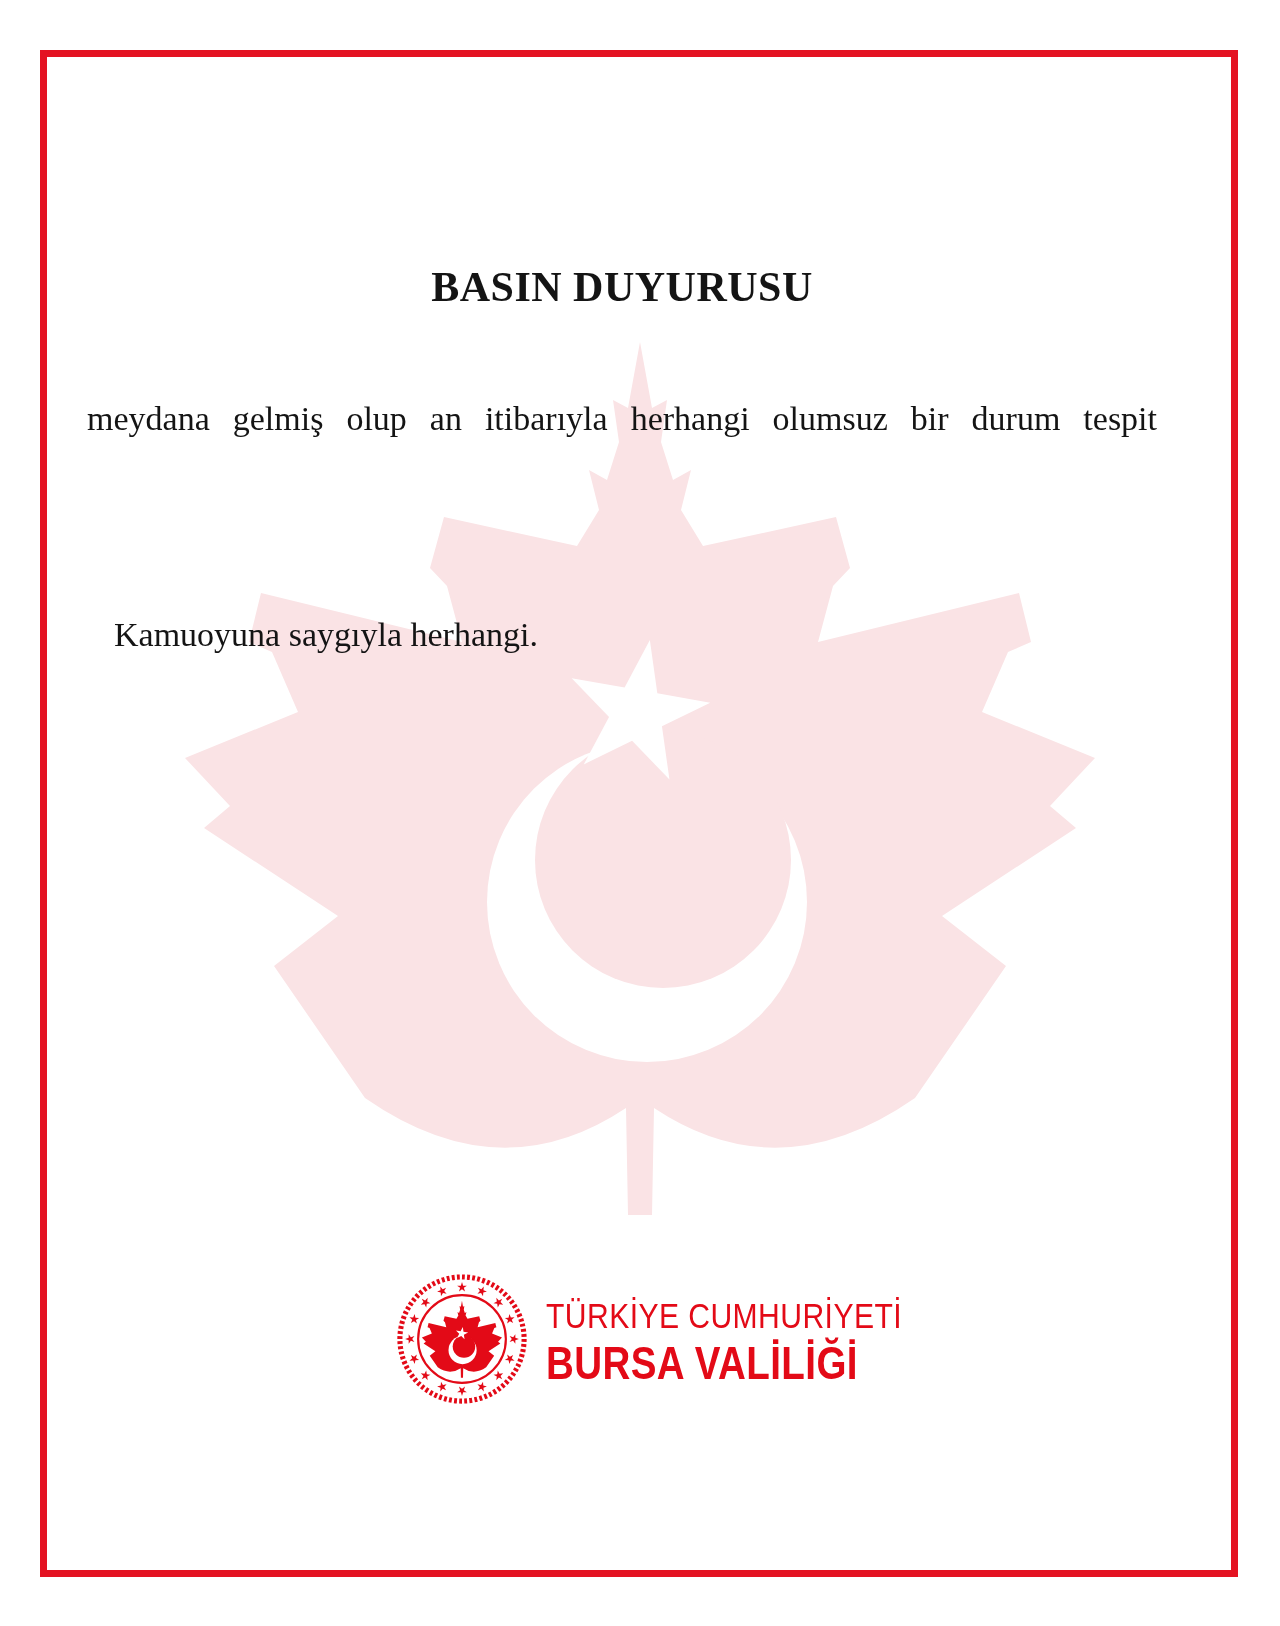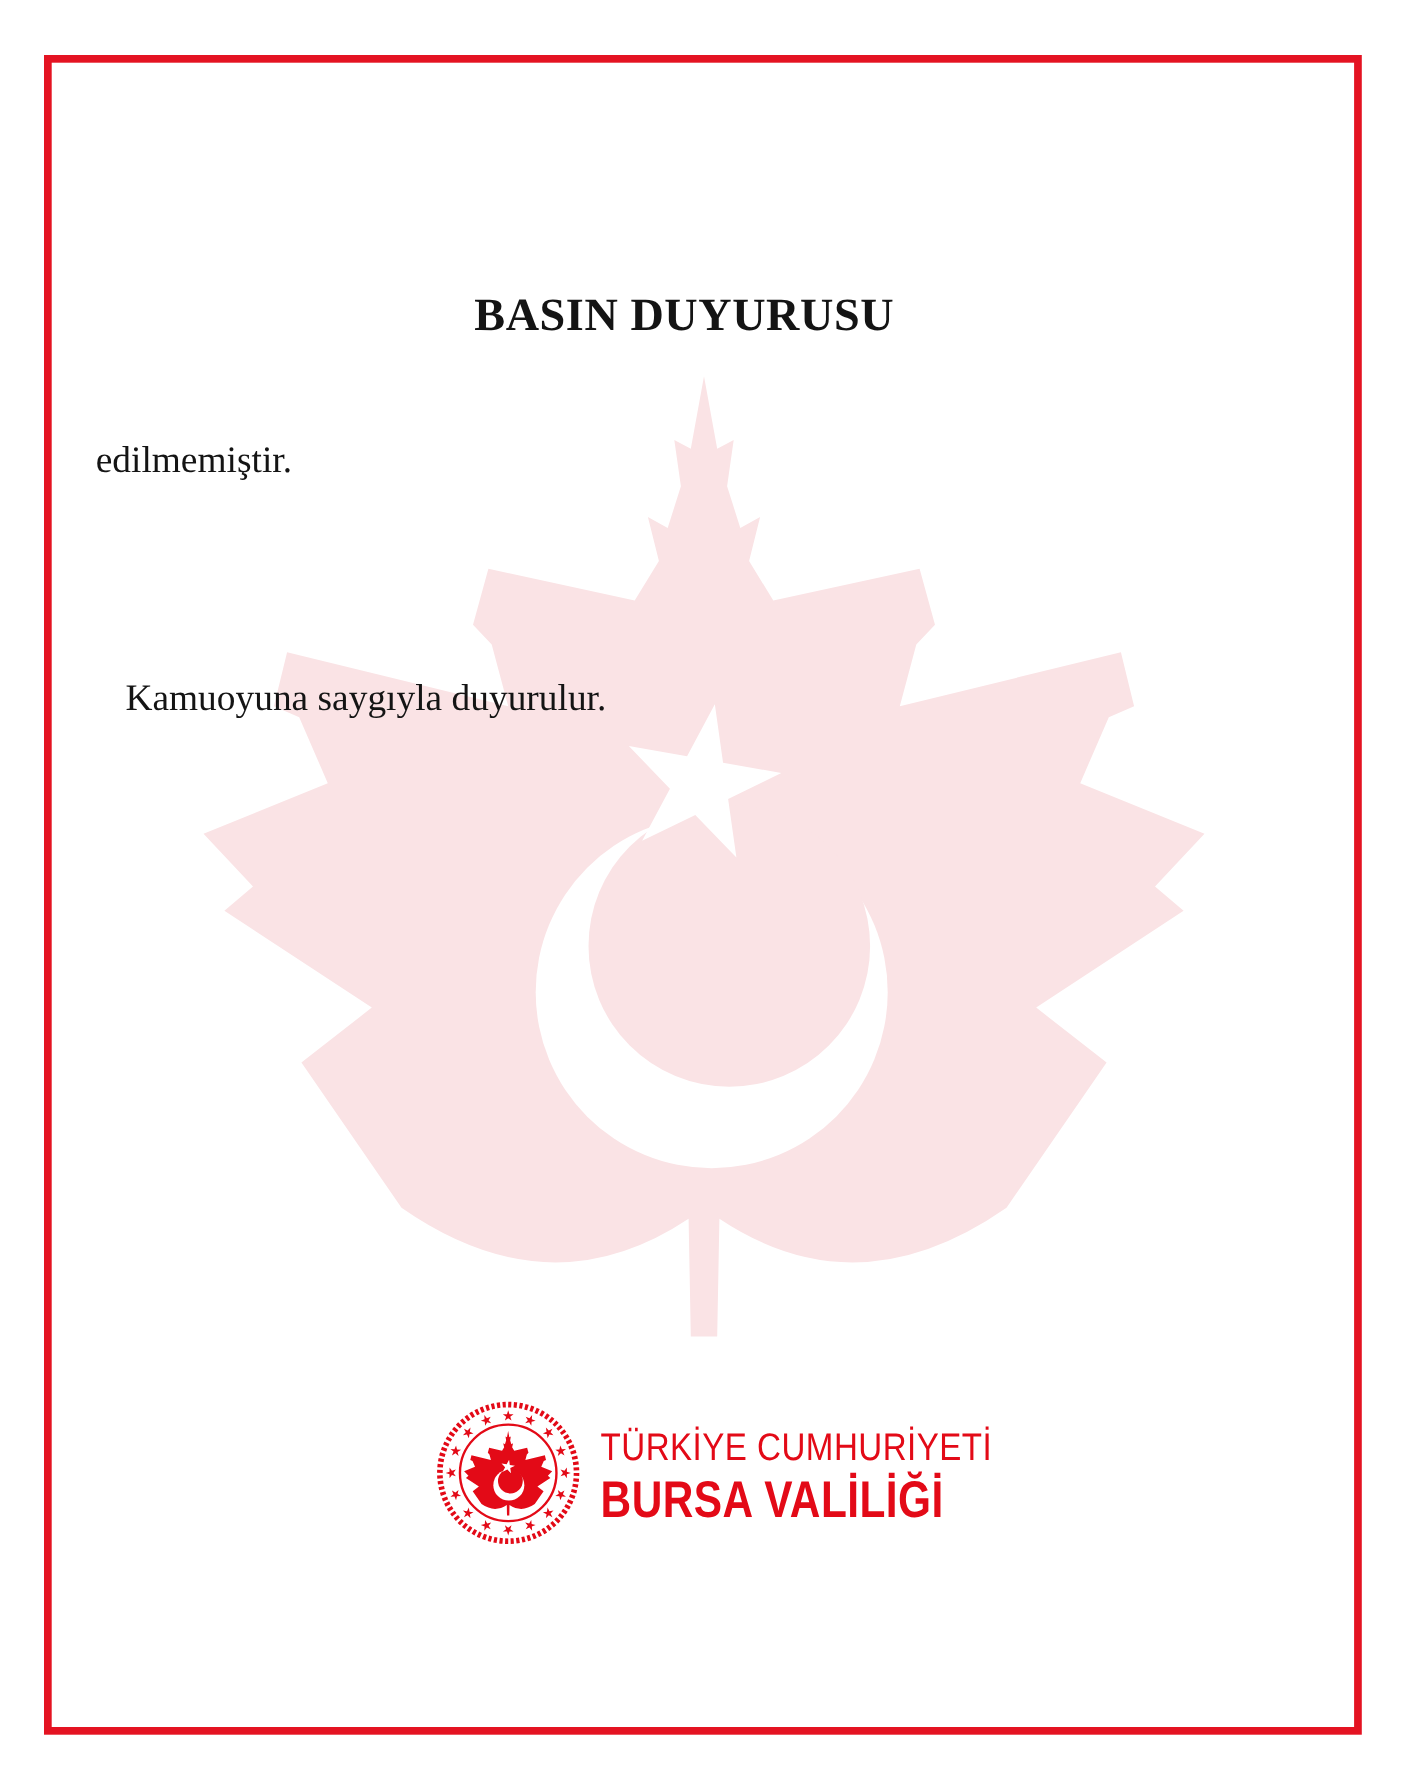--- a/index.html
+++ b/index.html
@@ -134,24 +134,24 @@
 <svg class="watermark" viewBox="0 0 990 900" aria-hidden="true">
   <use href="#gov-leaf" style="color: var(--watermark-pink, #fae3e5)"></use>
 </svg>
 
 <div class="page-border"></div>
 
 <div class="content">
   <h1 class="doc-title">BASIN DUYURUSU</h1>
 
   <div class="para1">
-    <div class="line">edilmemiştir.</div>
+    <div class="line line-just">meydana gelmiş olup an itibarıyla herhangi olumsuz bir durum tespit</div>
   </div>
 
-  <div class="para2">Kamuoyuna saygıyla duyurulur.</div>
+  <div class="para2">Kamuoyuna saygıyla herhangi.</div>
 </div>
 
 <div class="footer-logo">
 
   <svg class="emblem-svg" viewBox="0 0 140 140" aria-hidden="true">
     <g style="color: var(--logo-red, #e30a17)">
 
       <circle cx="70" cy="70" r="63" fill="none" stroke="currentColor" stroke-width="5.2" stroke-dasharray="2.9 2.3"></circle>
 
       <g fill="currentColor">

